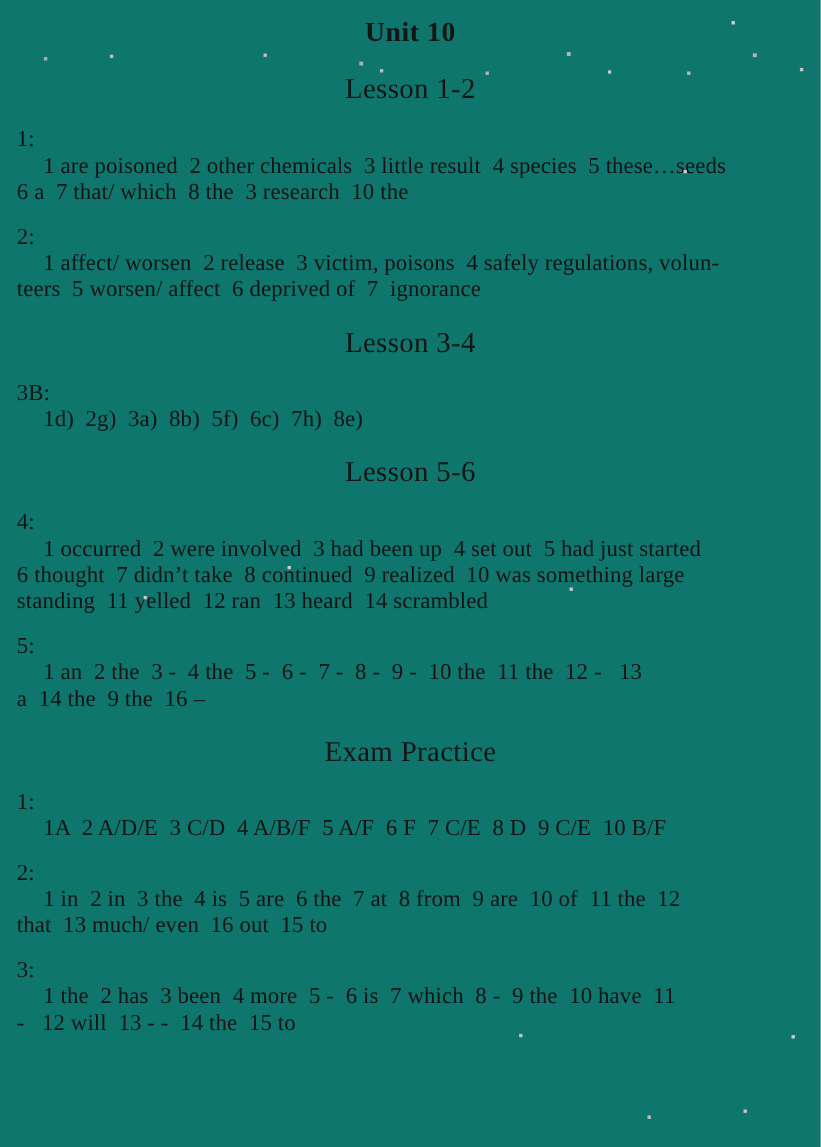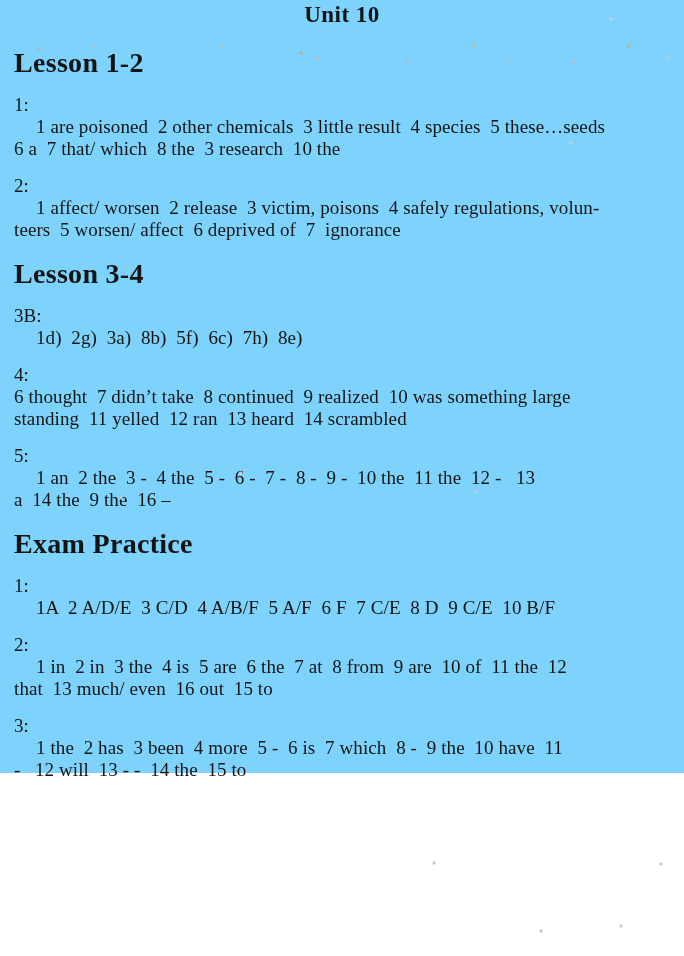--- a/index.html
+++ b/index.html
@@ -7,39 +7,40 @@
     padding: 0;
     width: 684px;
     height: 956px;
     background: #ffffff;
     overflow: hidden;
   }
   .paper {
     position: relative;
     box-sizing: border-box;
     width: 684px;
-    height: 773px;
-    padding: 0 14px 0 14px;
-    background: #7dd3fc;
+    height: 956px;
+    padding: 12px 14px 0 14px;
+    background: #0f766e;
     font-family: "Liberation Serif", "DejaVu Serif", serif;
     color: #141414;
   }
   .title {
     margin: 0;
     font-size: 23px;
     line-height: 30px;
     font-weight: bold;
     text-align: center;
     letter-spacing: 0.5px;
   }
   .heading {
     margin: 20px 0 0 0;
-    font-size: 28px;
+    font-size: 24px;
     line-height: 26px;
-    font-weight: bold;
+    font-weight: normal;
+    text-align: center;
     letter-spacing: 0.3px;
   }
   .exercise { margin-top: 15px; }
   .heading + .exercise { margin-top: 18px; }
   .label {
     font-size: 19px;
     line-height: 22px;
     white-space: pre;
   }
   .line {
@@ -102,22 +103,24 @@
 
   <section>
     <h2 class="heading">Lesson 3-4</h2>
     <div class="exercise">
       <div class="label">3B:</div>
       <div class="line indent">1d)  2g)  3a)  8b)  5f)  6c)  7h)  8e)</div>
     </div>
   </section>
 
   <section>
+    <h2 class="heading">Lesson 5-6</h2>
     <div class="exercise">
       <div class="label">4:</div>
+      <div class="line indent">1 occurred  2 were involved  3 had been up  4 set out  5 had just started</div>
       <div class="line">6 thought  7 didn’t take  8 continued  9 realized  10 was something large</div>
       <div class="line">standing  11 yelled  12 ran  13 heard  14 scrambled</div>
     </div>
     <div class="exercise">
       <div class="label">5:</div>
       <div class="line indent">1 an  2 the  3 -  4 the  5 -  6 -  7 -  8 -  9 -  10 the  11 the  12 -   13</div>
       <div class="line">a  14 the  9 the  16 –</div>
     </div>
   </section>
 

